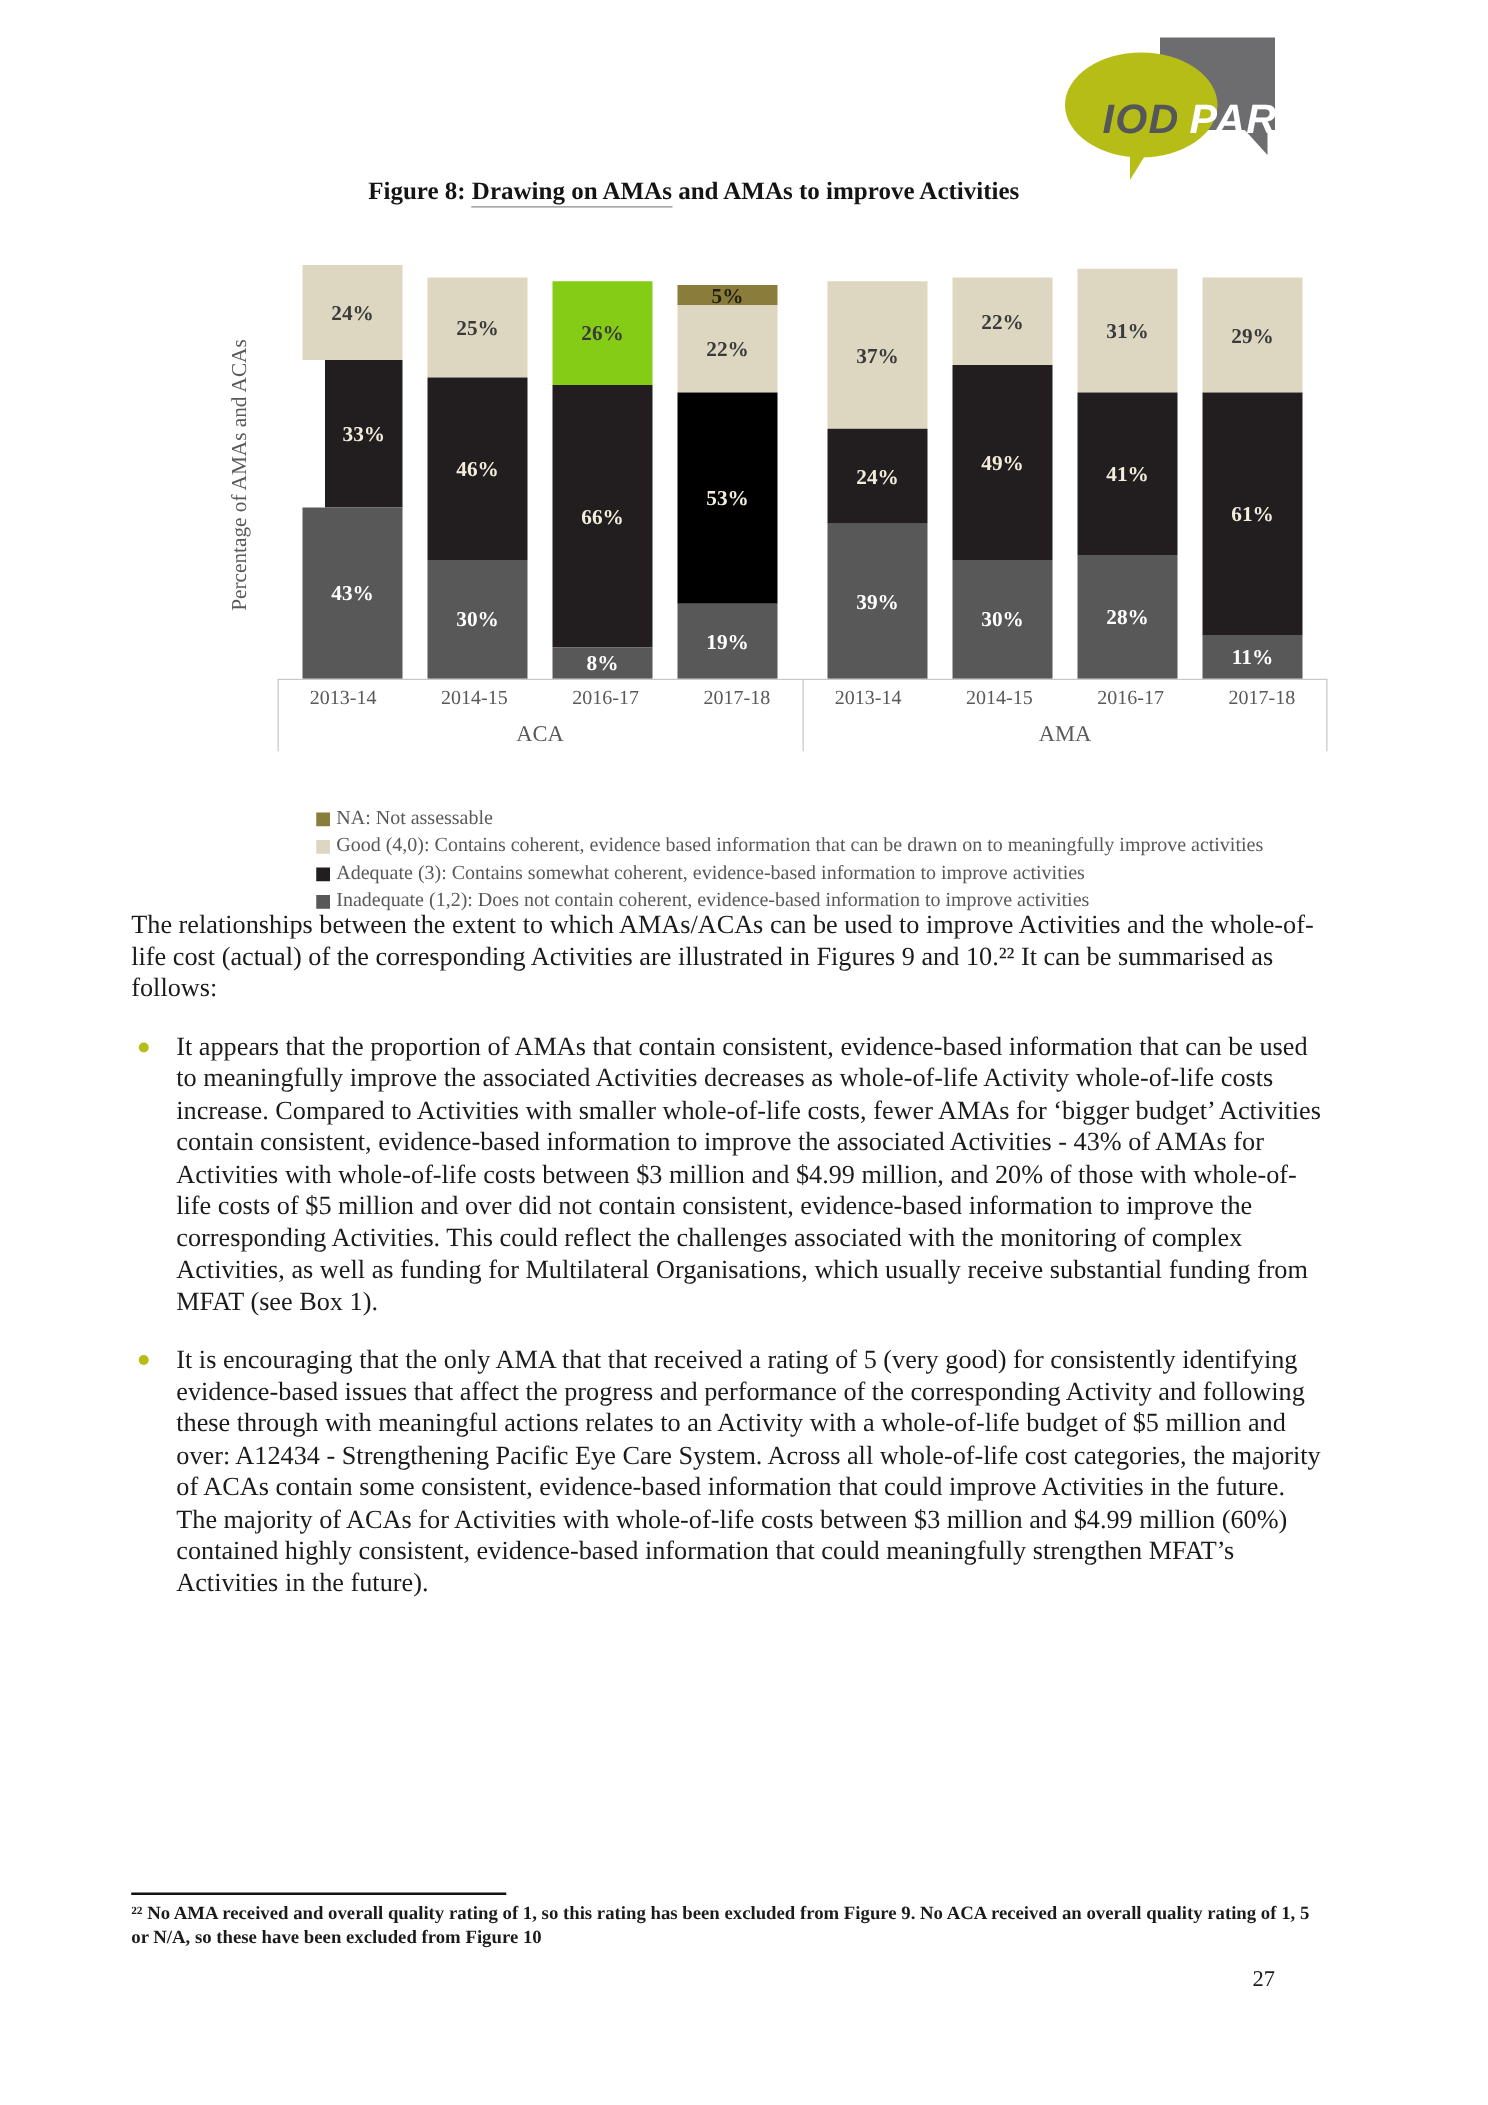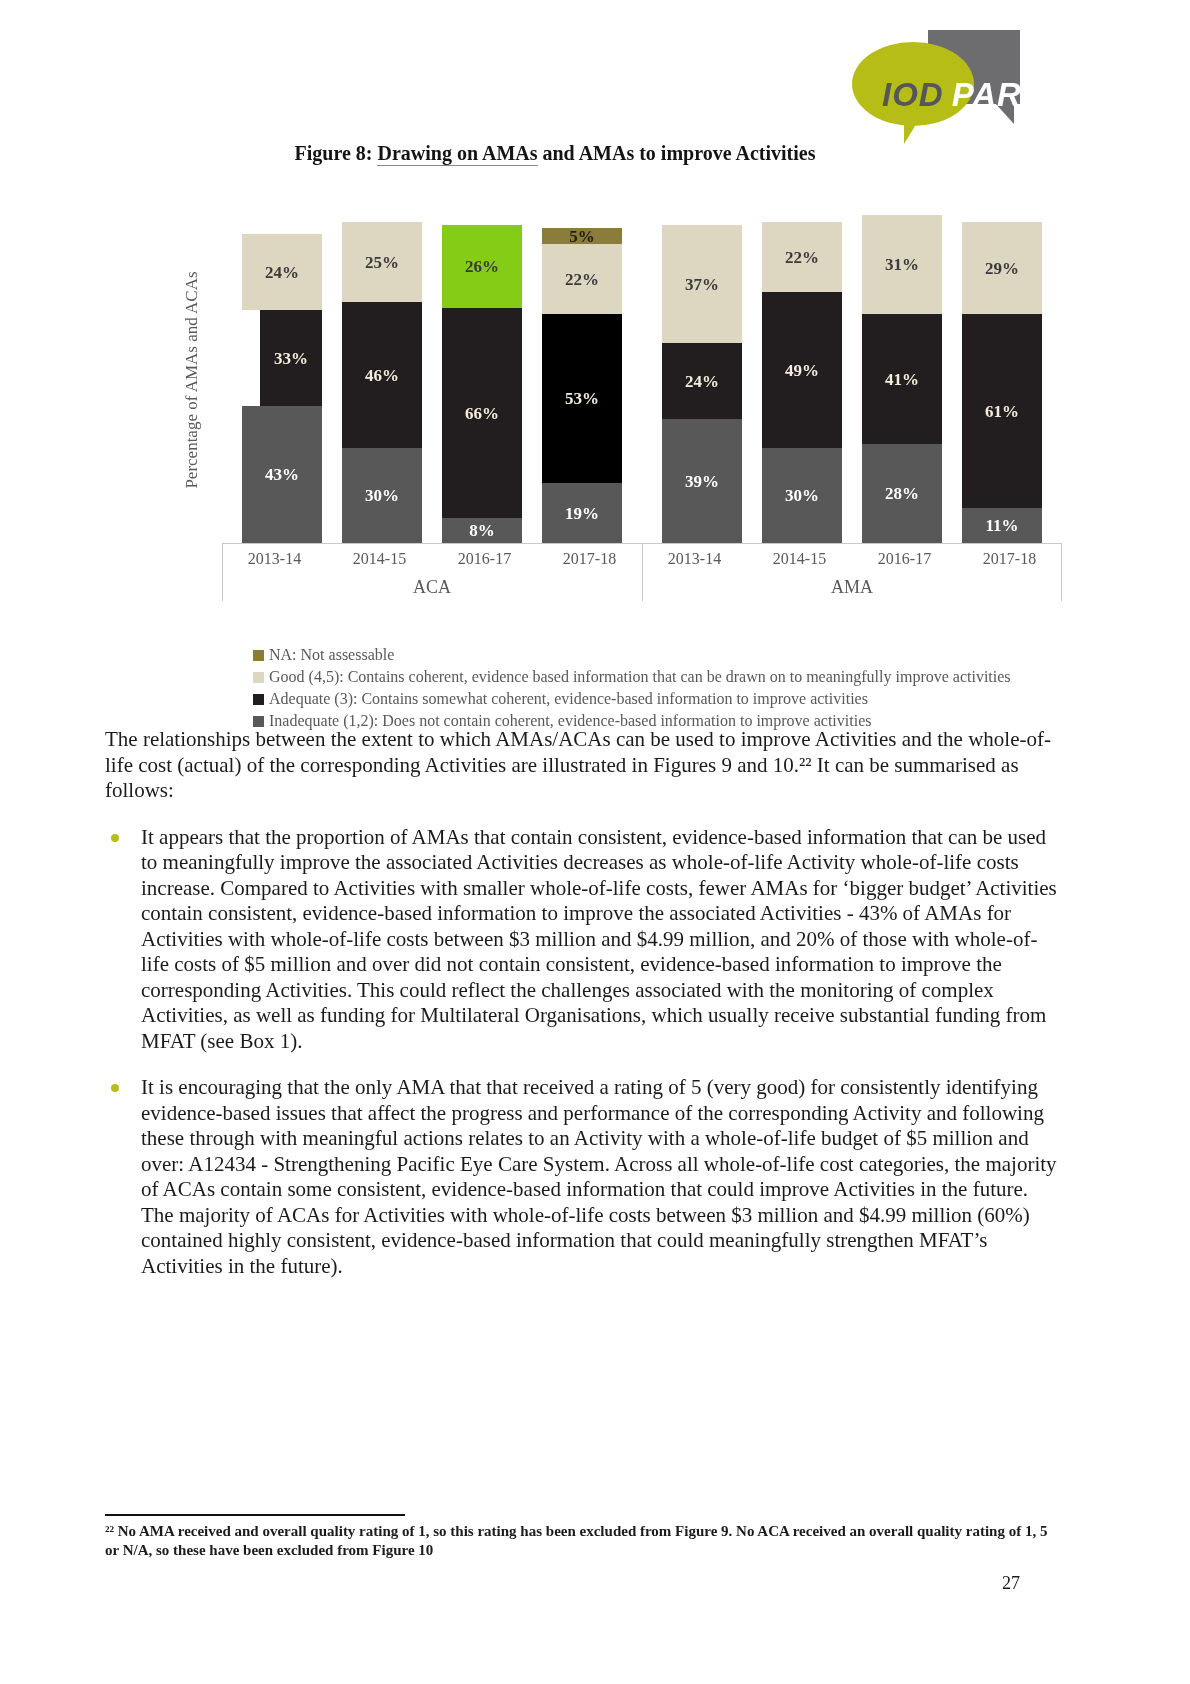--- a/index.html
+++ b/index.html
@@ -88,21 +88,21 @@
   </div>
 
   <div class="ylabel">Percentage of AMAs and ACAs</div>
 
   <div class="plot" id="plot">
       <div class="bar-group">
         <div class="bar">
           <div class="seg" style="height: 137px; background: rgb(89, 88, 89);">
             <div class="seg-label" style="color: rgb(255, 255, 255);">43%</div>
           </div>
-          <div class="seg" style="height: 96px; background: rgb(34, 30, 31); margin-left: 18px;">
+          <div class="seg" style="height: 118px; background: rgb(34, 30, 31); margin-left: 18px;">
             <div class="seg-label" style="color: rgb(243, 237, 220);">33%</div>
           </div>
           <div class="seg" style="height: 76px; background: rgb(221, 214, 193);">
             <div class="seg-label" style="color: rgb(58, 58, 58);">24%</div>
           </div>
         </div>
         <div class="bar">
           <div class="seg" style="height: 95px; background: rgb(89, 88, 89);">
             <div class="seg-label" style="color: rgb(255, 255, 255);">30%</div>
           </div>
@@ -207,21 +207,21 @@
       </div>
   </div>
 
   <div class="legend" id="legend">
       <div class="legend-item">
         <div class="legend-swatch" style="background: rgb(138, 124, 59);"></div>
         <span>NA: Not assessable</span>
       </div>
       <div class="legend-item">
         <div class="legend-swatch" style="background: rgb(221, 214, 193);"></div>
-        <span>Good (4,5): Contains coherent, evidence based information that can be drawn on to meaningfully improve activities</span>
+        <span>Good (4,0): Contains coherent, evidence based information that can be drawn on to meaningfully improve activities</span>
       </div>
       <div class="legend-item">
         <div class="legend-swatch" style="background: rgb(34, 30, 31);"></div>
         <span>Adequate (3): Contains somewhat coherent, evidence-based information to improve activities</span>
       </div>
       <div class="legend-item">
         <div class="legend-swatch" style="background: rgb(89, 88, 89);"></div>
         <span>Inadequate (1,2): Does not contain coherent, evidence-based information to improve activities</span>
       </div>
     </div>

